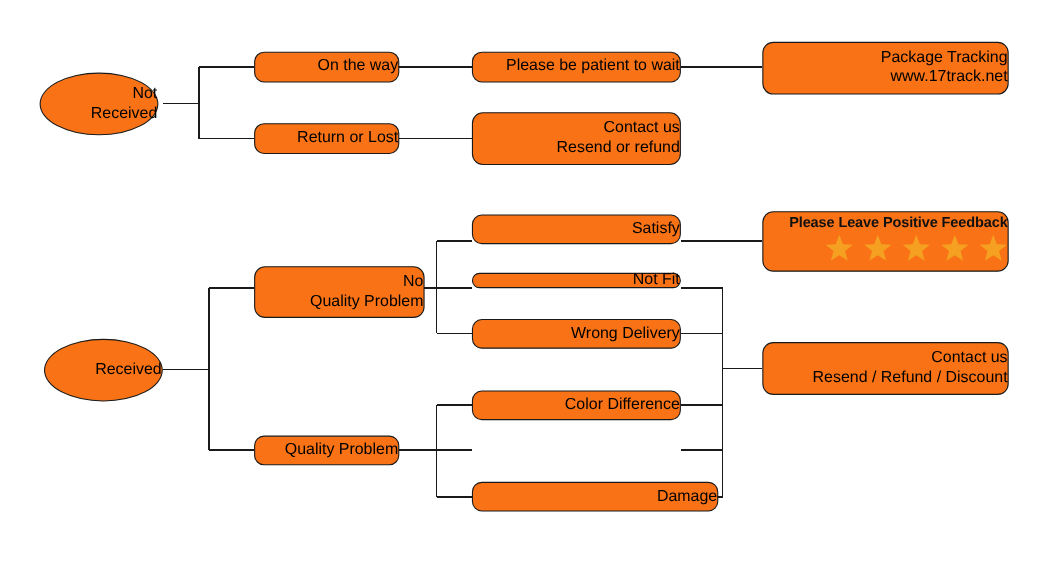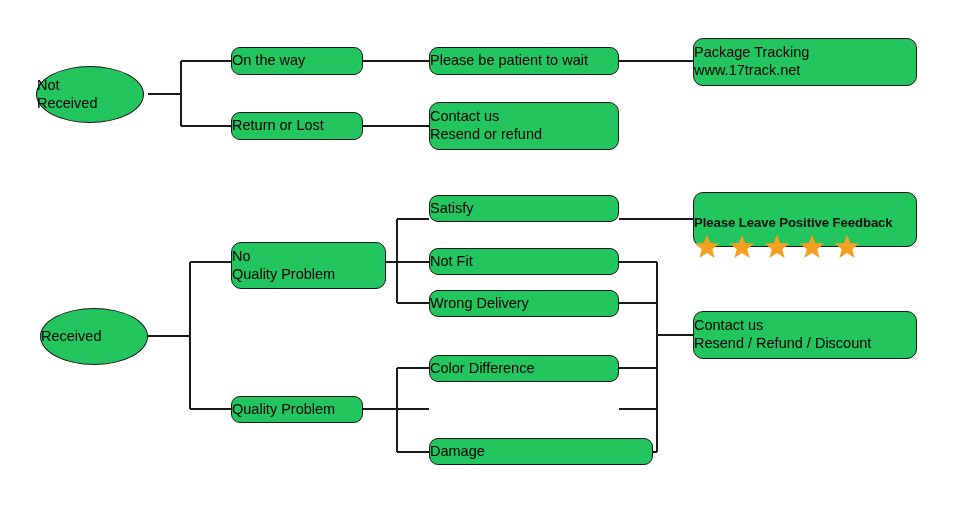--- a/index.html
+++ b/index.html
@@ -20,43 +20,43 @@
     left: 0;
     top: 0;
     width: 960px;
     height: 513px;
     pointer-events: none;
   }
   .node {
     position: absolute;
     box-sizing: border-box;
     border: 1.4px solid #1a1a1a;
-    background: #22c55e;
+    background: #f97316;
     color: #000000;
     display: flex;
     flex-direction: column;
-    align-items: flex-start;
+    align-items: flex-end;
     justify-content: center;
     text-align: center;
     line-height: 1.22;
     z-index: 2;
   }
   .ellipse {
     border-radius: 50%;
     font-size: 14.5px;
   }
   .rbox {
     border-radius: 9px;
     font-size: 14.5px;
   }
   .rbox.tall { border-radius: 10px; }
   .line2 { display: block; }
   .fbox {
     border-radius: 10px;
-    padding-top: 22px;
+    padding-top: 1px;
     justify-content: flex-start;
   }
   .fb-text {
     font-size: 13.2px;
     font-weight: 600;
     letter-spacing: -0.1px;
     color: #111111;
   }
   .stars {
     display: flex;
@@ -151,21 +151,21 @@
   </div>
 
   <div class="node rbox" style="left:231px; top:396px; width:132px; height:27px;">
     <span>Quality Problem</span>
   </div>
 
   <div class="node rbox" style="left:429px; top:195px; width:190px; height:27px;">
     <span>Satisfy</span>
   </div>
 
-  <div class="node rbox" style="left:429px; top:248px; width:190px; height:27px;">
+  <div class="node rbox" style="left:429px; top:248px; width:190px; height:14px;">
     <span>Not Fit</span>
   </div>
 
   <div class="node rbox" style="left:429px; top:290px; width:190px; height:27px;">
     <span>Wrong Delivery</span>
   </div>
 
   <div class="node rbox" style="left:429px; top:355px; width:190px; height:27px;">
     <span>Color Difference</span>
   </div>

